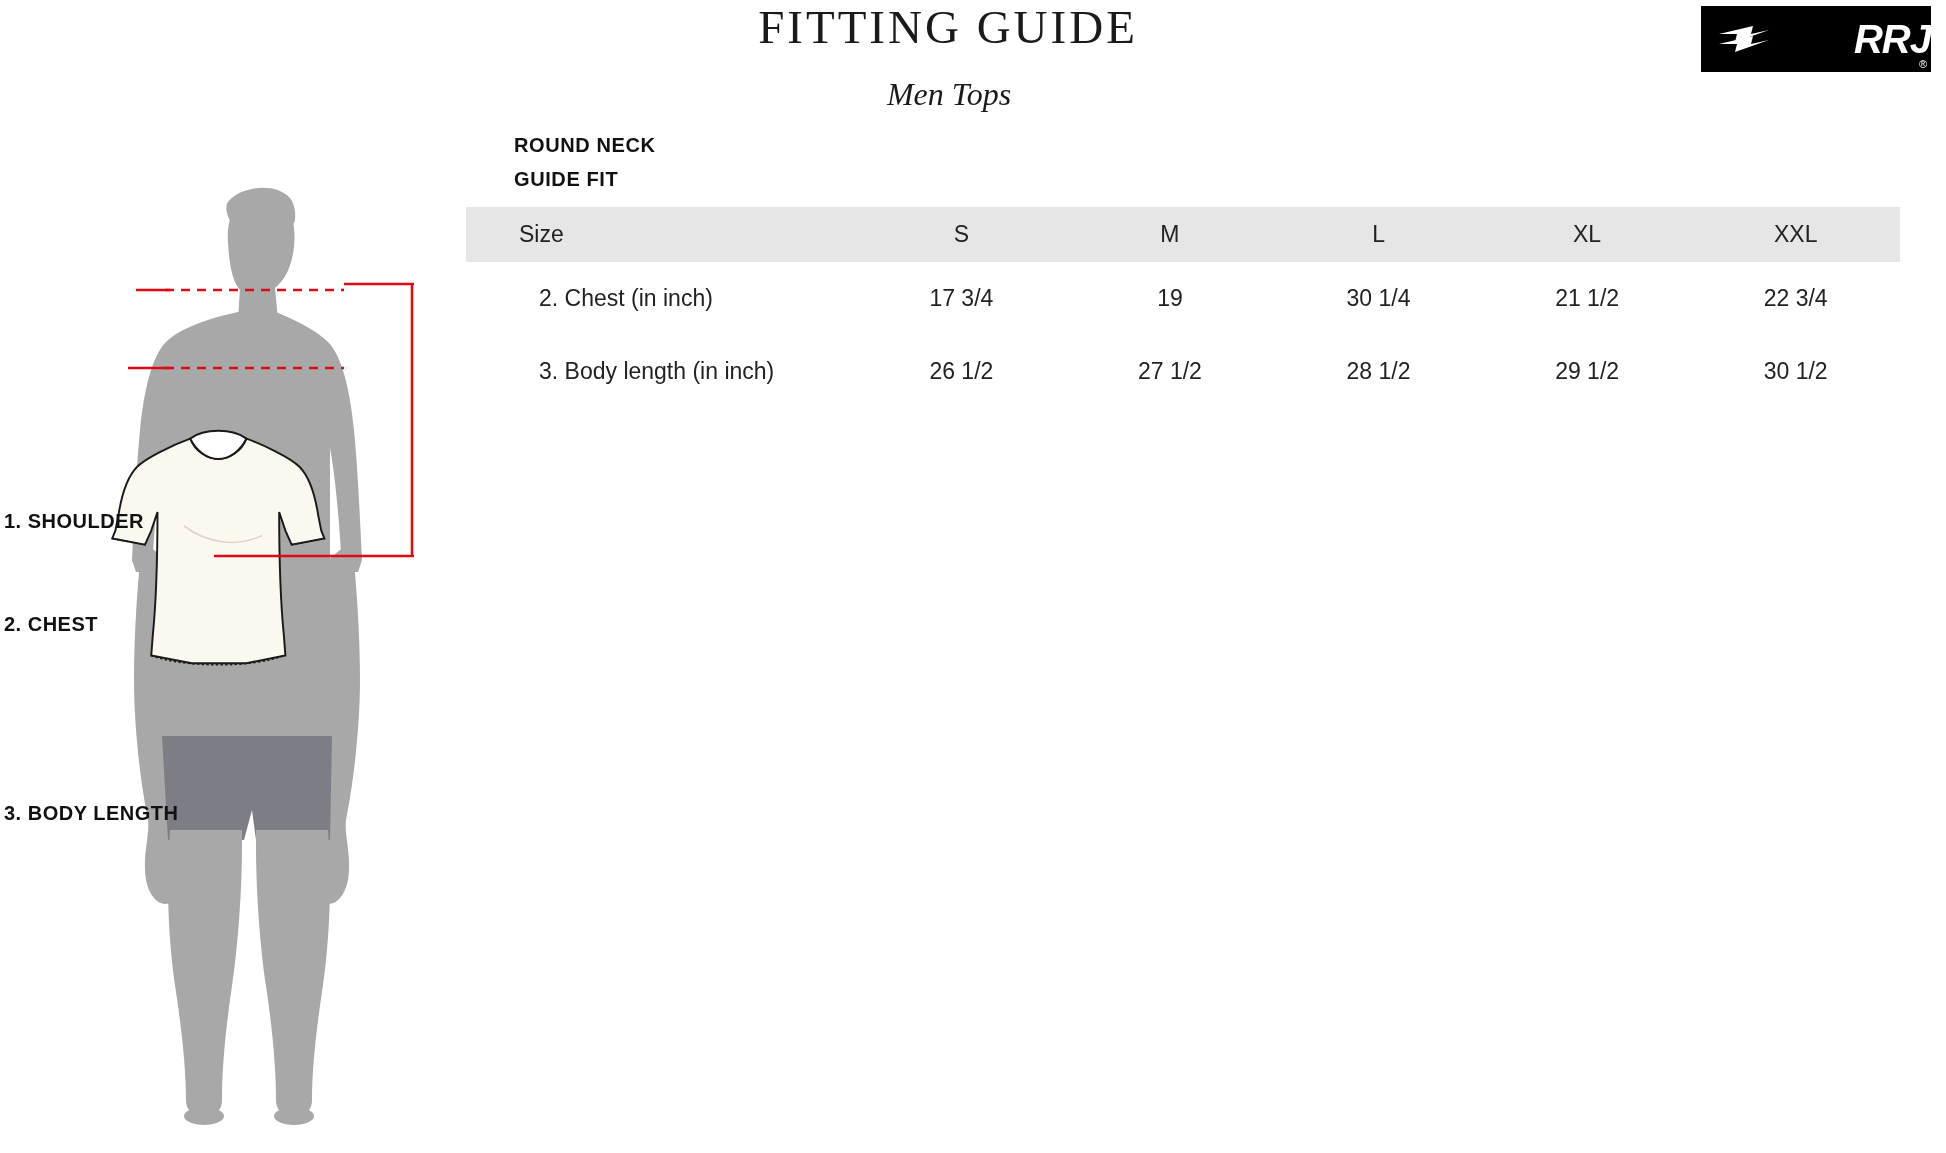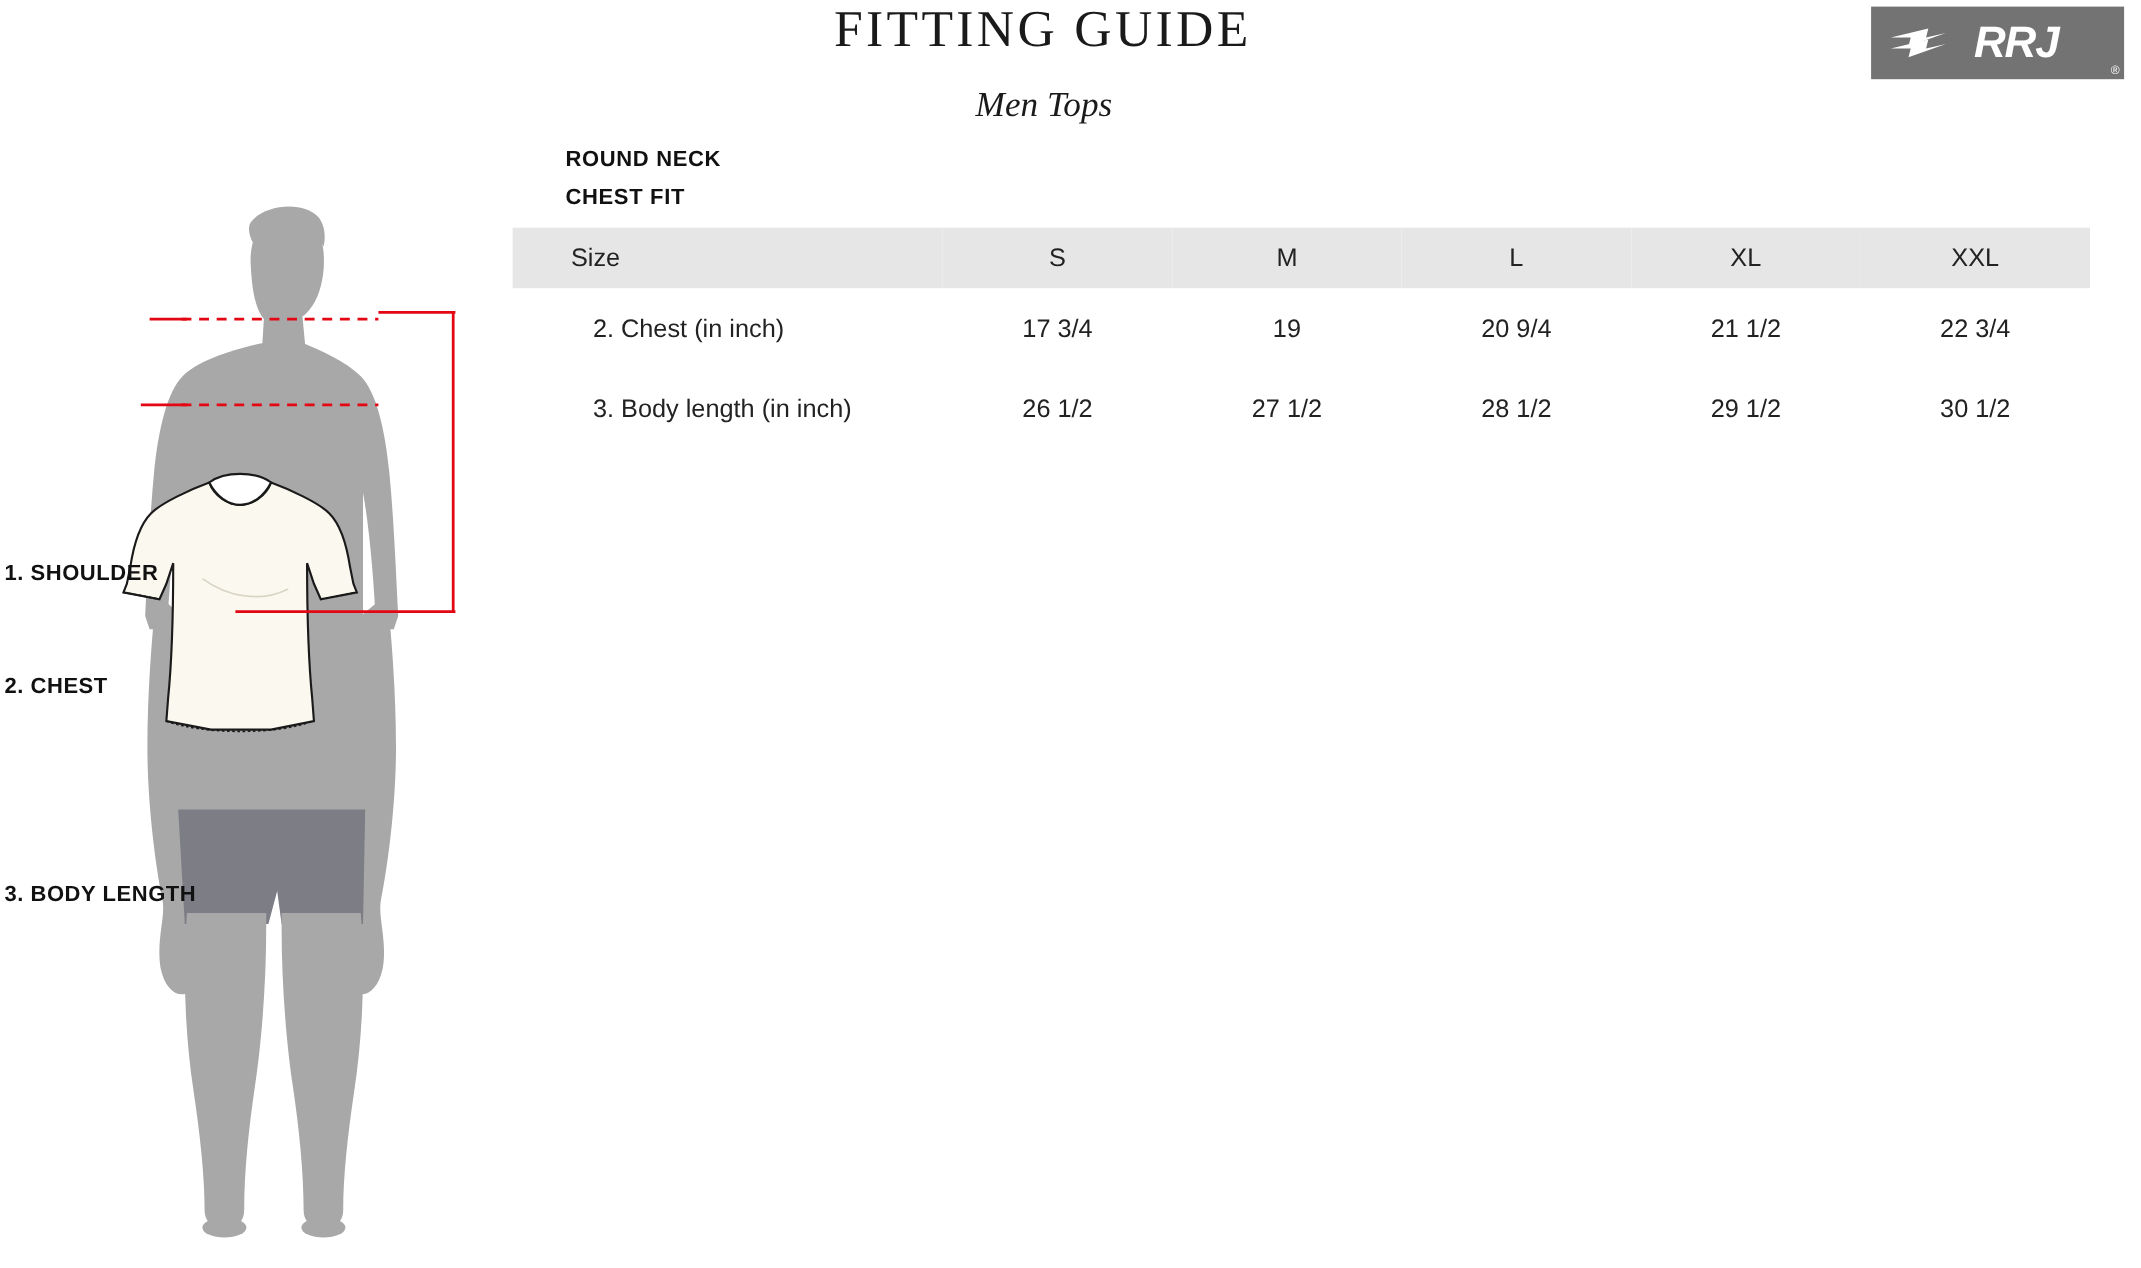--- a/index.html
+++ b/index.html
@@ -39,24 +39,25 @@
     color: #1a1a1a;
   }
 
   
   .logo {
     position: absolute;
     top: 6px;
     right: 15px;
     width: 230px;
     height: 66px;
-    background: #737373;
+    background: #000000;
     display: flex;
     align-items: center;
-    justify-content: center;
+    justify-content: flex-end;
+    text-decoration: underline;
   }
   .logo-text {
     font-family: "Liberation Sans", sans-serif;
     font-style: italic;
     font-weight: bold;
     font-size: 40px;
     color: #ffffff;
     letter-spacing: -1px;
     margin-left: 34px;
   }
@@ -151,21 +152,21 @@
 <div class="logo">
   <svg class="logo-swoosh" viewBox="0 0 54 38">
     <path d="M2 14 L36 6 L34 14 L52 10 L18 22 L20 14 Z" fill="#ffffff"></path>
     <path d="M2 24 L36 16 L34 24 L52 20 L18 32 L20 24 Z" fill="#ffffff"></path>
   </svg>
   <span class="logo-text">RRJ</span>
   <span class="logo-reg">®</span>
 </div>
 
 <div class="fit-label l1">ROUND NECK</div>
-<div class="fit-label l2">CHEST FIT</div>
+<div class="fit-label l2">GUIDE FIT</div>
 
 <table class="table">
   <colgroup>
     <col class="c-label">
       <col class="c-size">
       <col class="c-size">
       <col class="c-size">
       <col class="c-size">
       <col class="c-size">
   </colgroup>
@@ -177,21 +178,21 @@
       <th>L</th>
       <th>XL</th>
       <th>XXL</th>
     </tr>
   </thead>
   <tbody>
     <tr class="body-row">
       <td class="first">2. Chest (in inch)</td>
       <td>17 3/4</td>
       <td>19</td>
-      <td>20 9/4</td>
+      <td>30 1/4</td>
       <td>21 1/2</td>
       <td>22 3/4</td>
     </tr>
     <tr class="body-row">
       <td class="first">3. Body length (in inch)</td>
       <td>26 1/2</td>
       <td>27 1/2</td>
       <td>28 1/2</td>
       <td>29 1/2</td>
       <td>30 1/2</td>

